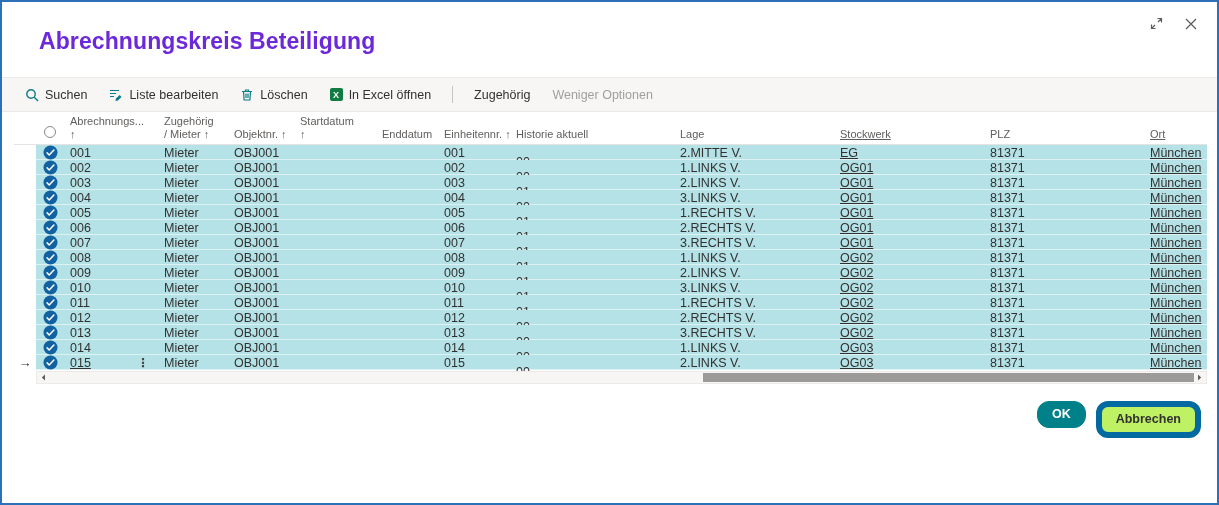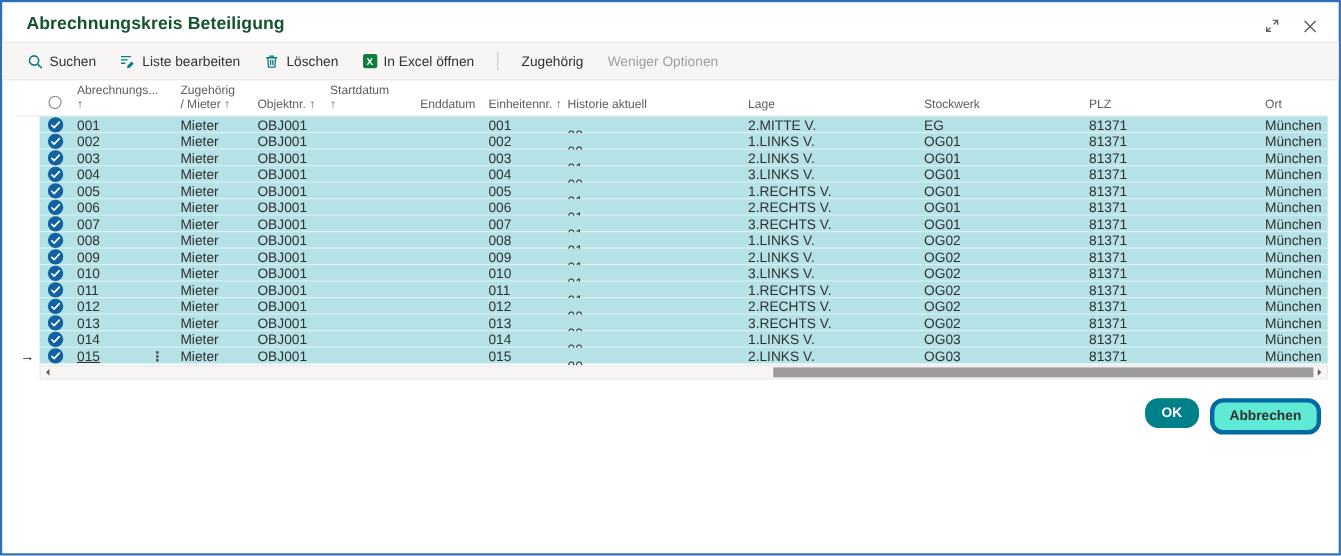--- a/index.html
+++ b/index.html
@@ -7,21 +7,21 @@
     width:1219px;height:505px;position:relative;overflow:hidden;background:#fff;
     font-family:"Liberation Sans","DejaVu Sans",sans-serif;
   }
   .dialog{
     position:absolute;inset:0;box-sizing:border-box;
     border:2px solid var(--border,#2e70b8);
     background:#fff;display:flex;flex-direction:column;
   }
   
   .titlebar{display:flex;justify-content:space-between;align-items:flex-start;padding:11px 20px 7px 22px;}
-  .titlebar h1{margin:0;font-size:16px;font-weight:700;color:#14532d;letter-spacing:.1px;}
+  .titlebar h1{margin:15px;font-size:23px;font-weight:700;color:#6d28d9;letter-spacing:.1px;}
   .win-controls{display:flex;gap:22px;align-items:center;padding-top:4px;}
   .winbtn{cursor:pointer;display:flex;}
   
   .toolbar{
     display:flex;align-items:stretch;height:33px;flex:none;
     background:#f7f6f5;border-top:1px solid #ebe9e7;border-bottom:1px solid #ebe9e7;
     padding:0 12px;font-size:12.5px;color:#323130;
   }
   .tb-btn{display:flex;align-items:center;gap:6px;padding:0 11px;cursor:pointer;white-space:nowrap;}
   .tb-btn.muted{color:#a19f9d;}
@@ -38,23 +38,23 @@
   .cell{box-sizing:border-box;flex:none;padding:0 6px;overflow:hidden;white-space:nowrap;font-size:12.5px;color:#323130;}
   .c-sel{width:28px;flex:none;display:flex;align-items:center;justify-content:center;padding:0 0;}
   .c-nr{width:94px;}
   .c-owner{width:70px;}
   .c-objektnr{width:66px;}
   .c-startdatum{width:82px;}
   .c-enddatum{width:62px;}
   .c-einheitennr{width:72px;}
   .c-historie{width:164px;margin-top:19px;}
   .c-lage{width:160px;}
-  .c-stockwerk{width:150px;}
+  .c-stockwerk{width:150px;text-decoration:underline;}
   .c-plz{width:160px;}
-  .c-ort{flex:1 1 auto;min-width:0;}
+  .c-ort{flex:1 1 auto;min-width:0;text-decoration:underline;}
   .thead{display:flex;align-items:flex-end;height:33px;box-sizing:border-box;padding-bottom:3px;border-bottom:1px solid #e6e4e2;}
   .hdr{font-size:11px;color:#605e5c;line-height:13px;white-space:normal;cursor:pointer;}
   .hline{display:block;white-space:nowrap;}
   .hdr-sel{align-self:flex-end;}
   .sel-circle{width:12px;height:12px;border:1.5px solid #8a8886;border-radius:50%;box-sizing:border-box;display:block;margin-bottom:3px;}
   .tbody{display:flex;flex-direction:column;}
   .trow{display:flex;height:15px;flex:none;cursor:default;}
   .row-body{
     display:flex;flex:1;min-width:0;align-items:center;
     background:var(--selection,#b5e2e7);
@@ -69,21 +69,21 @@
     position:relative;height:13px;flex:none;margin:1px 0 0 22px;
     background:#f7f6f5;border:1px solid #eceae8;box-sizing:border-box;
     display:flex;align-items:center;justify-content:space-between;
   }
   .harrow{width:13px;height:100%;display:flex;align-items:center;justify-content:center;cursor:pointer;flex:none;}
   .hthumb{position:absolute;left:57%;width:42%;top:1px;bottom:1px;background:var(--thumb,#9d9b99);cursor:pointer;}
   
   .footer{flex:1;display:flex;justify-content:flex-end;align-items:flex-start;gap:10px;padding:17px 16px 0 0;}
   .btn{font-family:inherit;font-size:12.5px;font-weight:700;padding:5px 14px;border-radius:12px;cursor:pointer;line-height:1.2;}
   .btn.ok{background:var(--accent,#008089);color:#fff;border:1px solid var(--accent,#008089);}
-  .btn.cancel{background:#5eead4;color:#323130;border:4px solid #0369a1;}
+  .btn.cancel{background:#bef264;color:#323130;border:6px solid #0369a1;}
 </style>
 </head>
 <body>
 
 <div class="dialog">
 
   <div class="titlebar">
     <h1>Abrechnungskreis Beteiligung</h1>
     <div class="win-controls">
       <span class="winbtn">

